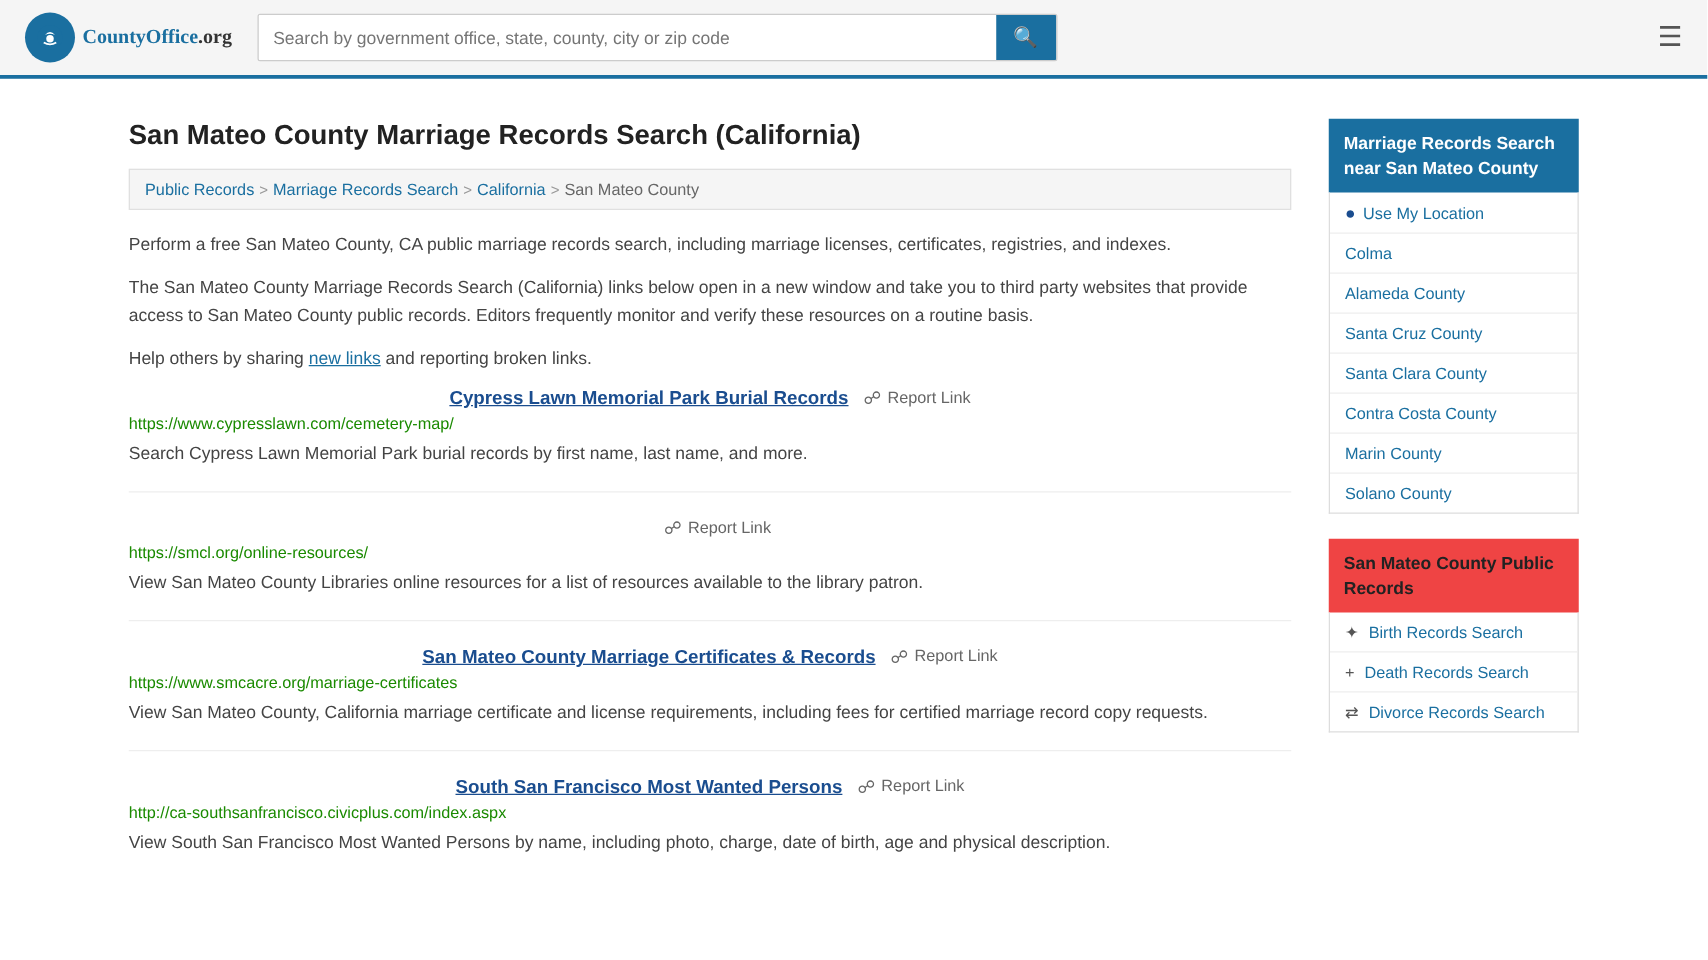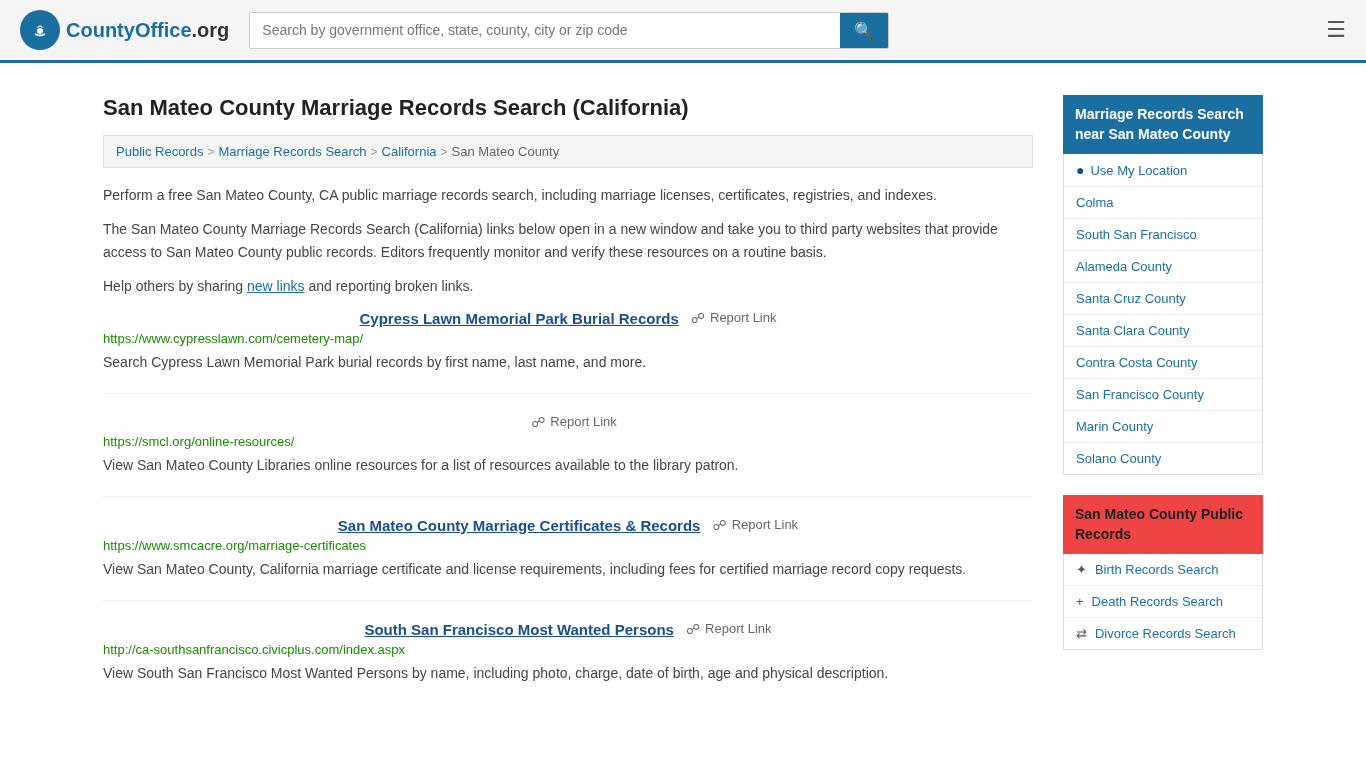--- a/index.html
+++ b/index.html
@@ -27,23 +27,24 @@
       border-radius: 50%;
       background: #1a6fa0;
       display: flex;
       align-items: center;
       justify-content: center;
       color: white;
       font-size: 18px;
       font-weight: bold;
     }
     .logo-text {
-      font-size: 20px;
+      font-size: 16px;
       font-weight: bold;
       color: #333;
+      font-family: Liberation Serif, serif;
     }
     .logo-text span { color: #1a6fa0; }
     .search-bar {
       flex: 1;
       max-width: 640px;
       display: flex;
       border: 1px solid #ccc;
       border-radius: 2px;
       overflow: hidden;
     }
@@ -335,36 +336,30 @@
       <div class="sidebar-title">Marriage Records Search near San Mateo County</div>
       <div class="sidebar-list">
         <div class="sidebar-item">
           <span class="loc-icon">●</span>
           <a href="#">Use My Location</a>
         </div>
         <div class="sidebar-item">
           <a href="#">Colma</a>
         </div>
         <div class="sidebar-item">
-          <a href="#">South San Francisco</a>
-        </div>
-        <div class="sidebar-item">
           <a href="#">Alameda County</a>
         </div>
         <div class="sidebar-item">
           <a href="#">Santa Cruz County</a>
         </div>
         <div class="sidebar-item">
           <a href="#">Santa Clara County</a>
         </div>
         <div class="sidebar-item">
           <a href="#">Contra Costa County</a>
-        </div>
-        <div class="sidebar-item">
-          <a href="#">San Francisco County</a>
         </div>
         <div class="sidebar-item">
           <a href="#">Marin County</a>
         </div>
         <div class="sidebar-item">
           <a href="#">Solano County</a>
         </div>
       </div>
     </div>
 

